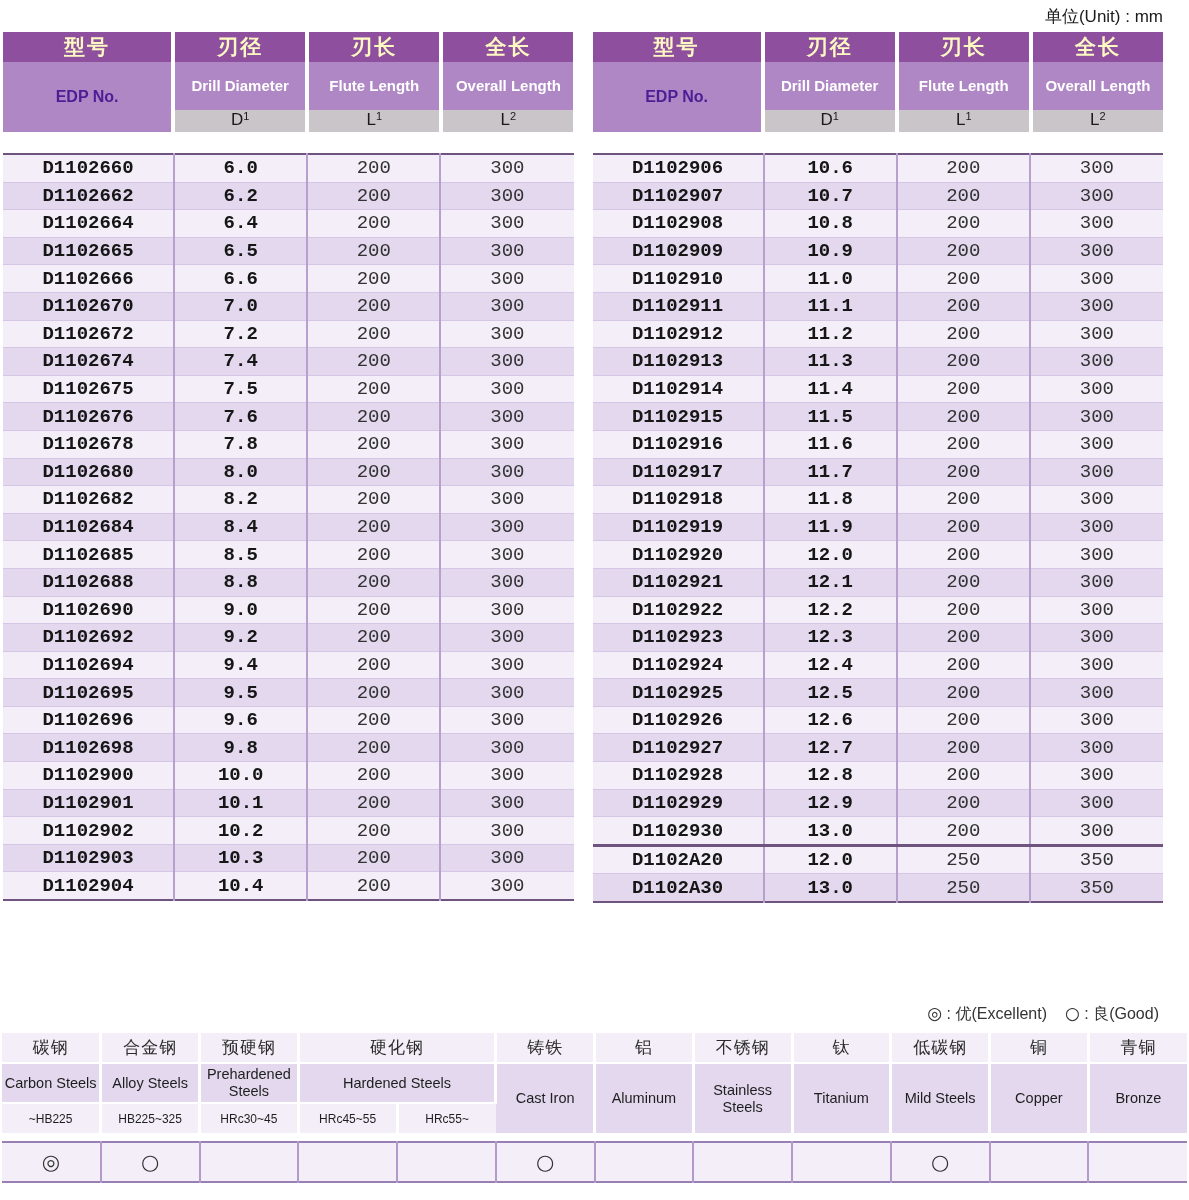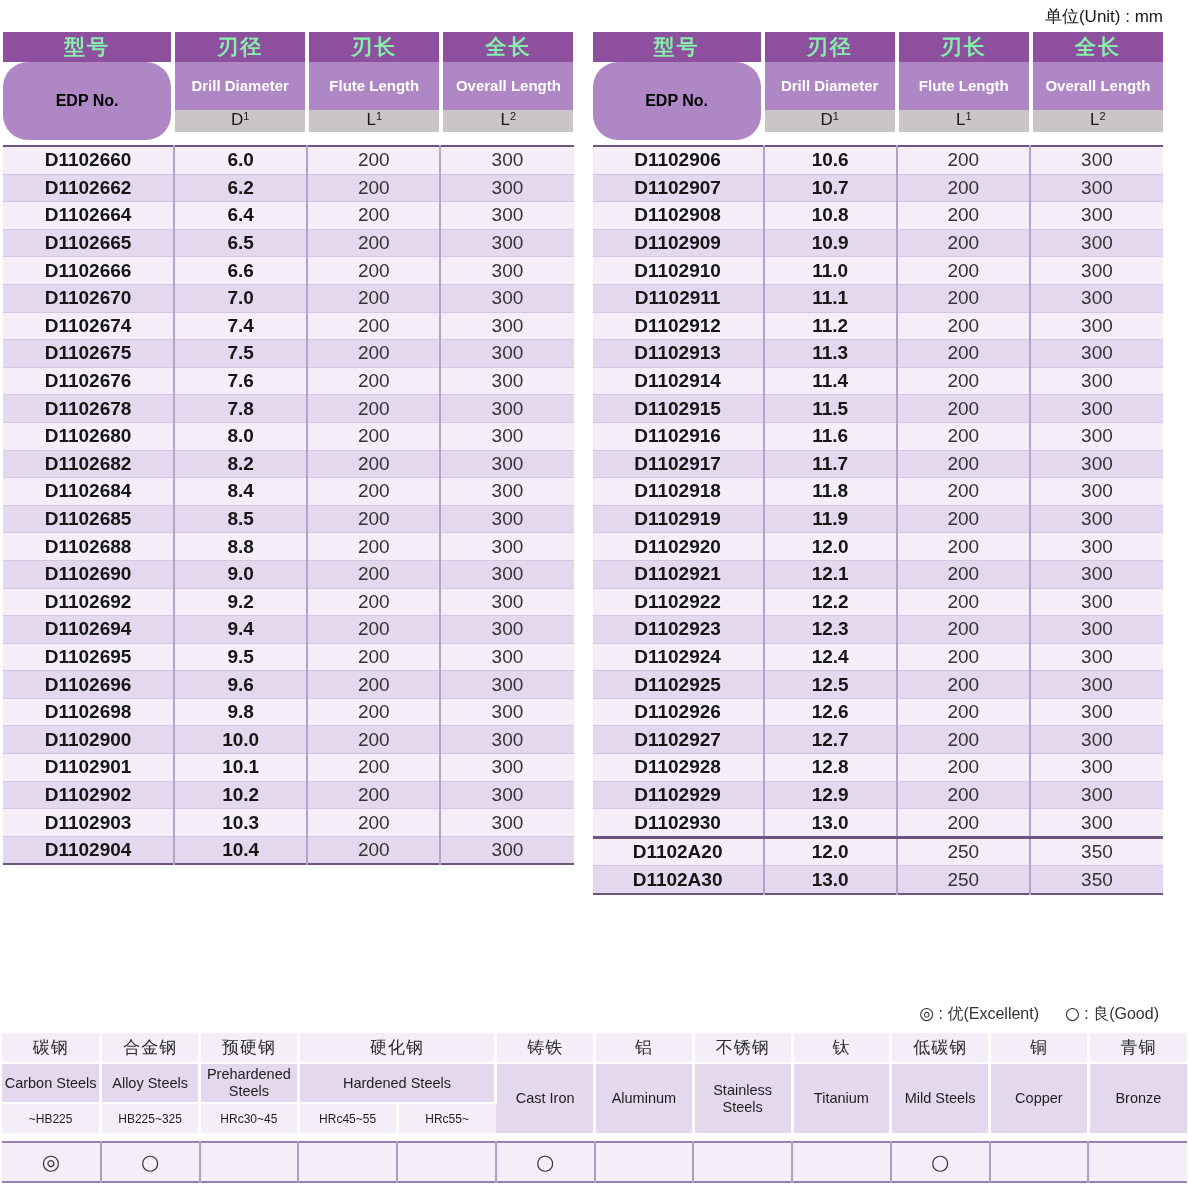--- a/index.html
+++ b/index.html
@@ -9,46 +9,46 @@
   .unit-label{position:absolute;top:5px;right:26px;font-size:17px;color:#1a1a1a;text-align:center;}
 
   .tables-row{position:absolute;top:32px;left:3px;width:1160px;display:flex;gap:19px;}
   .spec-table{flex:1 1 0;}
 
   
   .head{display:flex;gap:4px;}
   .hcol{display:flex;flex-direction:column;gap:0;}
   .hcol.c-edp{flex:0 0 calc(30% - 3px);}
   .hcol.c-std{flex:0 0 calc(23.333% - 3px);}
-  .h-cn{height:30px;background:#8d4f9e;color:#86efac;font-size:21px;font-weight:bold;
+  .h-cn{height:30px;background:#8d4f9e;color:#fef9c3;font-size:21px;font-weight:bold;
         display:flex;align-items:center;justify-content:center;letter-spacing:2px;}
-  .h-edp{height:78px;background:#ae87c4;color:#000000;font-size:16px;font-weight:bold;
-        display:flex;align-items:center;justify-content:center;border-radius:25px;}
+  .h-edp{height:70px;background:#ae87c4;color:#4c1d95;font-size:16px;font-weight:bold;
+        display:flex;align-items:center;justify-content:center;}
   .h-en{height:48px;background:#ae87c4;color:#fff;font-size:15px;font-weight:bold;
         display:flex;align-items:center;justify-content:center;text-align:right;line-height:1.15;padding:0 6px;box-sizing:border-box;}
   .h-sub{height:22px;background:#c9c5c9;color:#1a1a1a;font-size:17px;
         display:flex;align-items:flex-start;justify-content:center;line-height:1.2;}
   .h-sub sub{font-size:11px;}
 
   
-  table.body{width:100%;border-collapse:collapse;table-layout:fixed;margin-top:5px;
-        border-top:2px solid #6f5480;border-bottom:2px solid #6f5480;}
+  table.body{width:100%;border-collapse:collapse;table-layout:fixed;margin-top:21px;
+        border-top:2px solid #6f5480;border-bottom:2px solid #6f5480;font-family:Liberation Mono, monospace;}
   col.w-edp{width:30%;}
   table.body td{height:26.6px;padding:0;text-align:center;font-size:19px;
         border-bottom:1px solid #d4c6e4;}
   table.body td:not(:last-child){border-right:2px solid #b7a0cc;}
   tbody tr:nth-child(odd) td{background:#f3eef8;}
   tbody tr:nth-child(even) td{background:#e3d8ee;}
   tbody.extra tr:first-child td{border-top:3px solid #6f5480;}
   td.edp,td.dia{font-weight:bold;color:#161616;}
   td.len{font-weight:400;color:#333;}
 
   
   .legend{position:absolute;top:1003px;right:30px;font-size:16px;color:#333;
-        display:flex;gap:26px;align-items:center;}
+        display:flex;gap:18px;align-items:center;}
   .legend .sym{font-family:"DejaVu Sans", sans-serif;font-size:17px;}
 
   
   .materials{position:absolute;top:1033px;left:2px;width:1185px;}
   table.mat{width:100%;border-collapse:collapse;table-layout:fixed;}
   table.mat td{text-align:center;vertical-align:middle;padding:0 2px;box-sizing:border-box;}
   table.mat td:not(:last-child){border-right:3px solid #fff;}
   tr.m-cn td{height:30px;background:#dcd9dc;font-size:17px;color:#2b2b2b;border-bottom:2px solid #fff;letter-spacing:1px;margin-top:7px;}
   tr.m-en td{height:40px;background:#eae7ea;font-size:14.5px;color:#1e1e1e;line-height:1.15;}
   tr.m-en td.split{border-bottom:2px solid #fff;}
@@ -136,20 +136,26 @@
           </tr>
             <tr>
             <td class="edp">D1102666</td>
             <td class="dia">6.6</td>
             <td class="len">200</td>
             <td class="len">300</td>
           </tr>
             <tr>
             <td class="edp">D1102670</td>
             <td class="dia">7.0</td>
+            <td class="len">200</td>
+            <td class="len">300</td>
+          </tr>
+            <tr>
+            <td class="edp">D1102672</td>
+            <td class="dia">7.2</td>
             <td class="len">200</td>
             <td class="len">300</td>
           </tr>
             <tr>
             <td class="edp">D1102674</td>
             <td class="dia">7.4</td>
             <td class="len">200</td>
             <td class="len">300</td>
           </tr>
             <tr>

